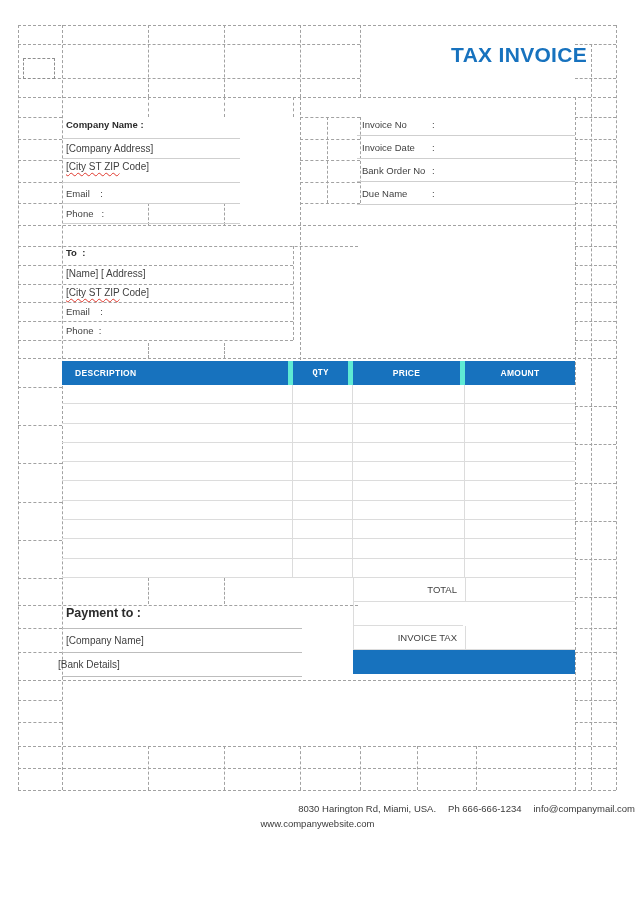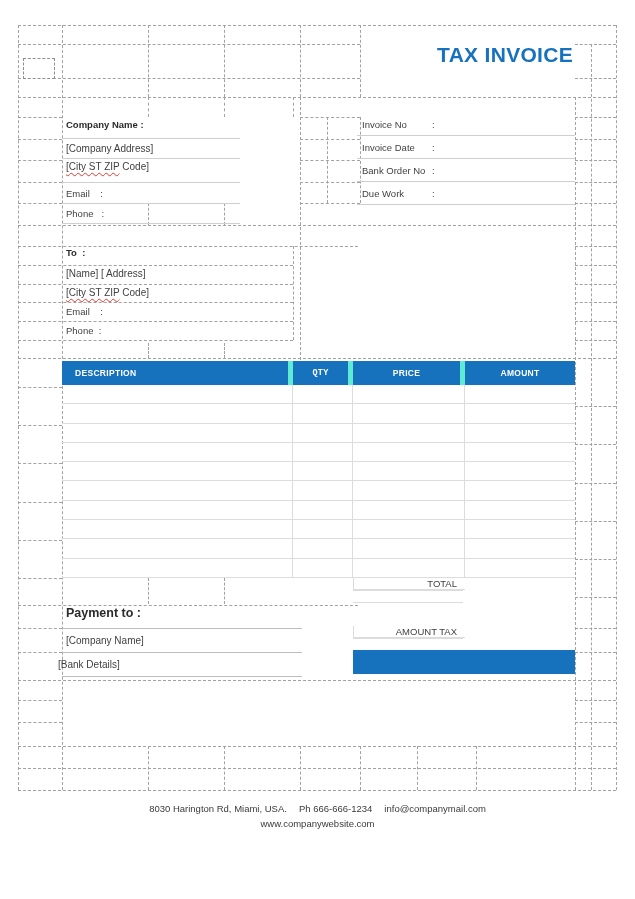--- a/index.html
+++ b/index.html
@@ -8,43 +8,43 @@
   
   .hd{position:absolute;height:0;border-top:1px dashed #a2a2a2;}
   .vd{position:absolute;width:0;border-left:1px dashed #a2a2a2;}
   .hs{position:absolute;height:0;border-top:1px solid #cfcfcf;}
   .dashbox{position:absolute;border:1px dashed #8f8f8f;background:#fff;}
   
   .t{position:absolute;font-size:10px;white-space:pre;line-height:12px;}
   .lbl{position:absolute;font-size:9.5px;white-space:pre;line-height:12px;}
   .b{font-weight:bold;color:#2b2b2b;}
   .title{position:absolute;left:300px;top:43px;width:273px;text-align:right;
-         font-size:21px;font-weight:bold;letter-spacing:.3px;line-height:24px;}
+         font-size:21px;font-weight:bold;letter-spacing:.3px;line-height:24px;padding-left:14px;}
   
   .tbl{position:absolute;left:62px;top:361px;width:513px;}
   .thead{display:flex;height:24px;color:#fff;font-size:8.5px;font-weight:bold;letter-spacing:.3px;}
   .th{display:flex;align-items:center;justify-content:center;box-sizing:border-box;border-right:5px solid #5eead4;}
   .th.c1{width:231px;justify-content:flex-start;padding-left:13px;}
   .th.c2{width:60px;font-family:Liberation Mono, monospace;}.th.c3{width:112px;}.th.c4{width:110px;border-right:none;}
   .trow{display:flex;height:19.3px;box-sizing:border-box;border-bottom:1px solid #dcdcdc;}
   .tc{box-sizing:border-box;border-right:1px solid #dcdcdc;height:100%;}
   .tc.c1{width:231px;}.tc.c2{width:60px;}.tc.c3{width:112px;}.tc.c4{width:110px;border-right:none;}
   
   .totals{position:absolute;left:353px;top:578px;width:222px;}
-  .trw{display:flex;height:24px;box-sizing:border-box;flex-direction:column;}
+  .trw{display:flex;height:24px;box-sizing:border-box;}
   .trw .lc{width:112px;box-sizing:border-box;border-left:1px solid #dcdcdc;border-bottom:1px solid #dcdcdc;
            display:flex;align-items:center;justify-content:flex-end;padding-right:8px;font-size:9.5px;}
   .trw .vc{width:110px;box-sizing:border-box;border-left:1px solid #dcdcdc;border-bottom:1px solid #dcdcdc;}
   .trw.grand .lc{border:none;color:#fff;font-weight:bold;font-size:9px;letter-spacing:.2px;border-right:1px solid #fff;}
   .trw.grand .vc{border:none;}
   .wavy{text-decoration:underline;text-decoration-style:wavy;text-decoration-color:#e0392e;
         text-decoration-thickness:1px;text-underline-offset:2px;text-decoration-skip-ink:none;}
   .field{position:absolute;}
   
-  .footer1{position:absolute;left:0;right:0;top:803px;display:flex;justify-content:center;gap:12px;font-size:9.5px;color:#3a3a3a;}
+  .footer1{position:absolute;left:0;right:0;top:803px;display:flex;justify-content:flex-end;gap:12px;font-size:9.5px;color:#3a3a3a;}
   .footer2{position:absolute;left:0;right:0;top:818px;text-align:center;font-size:9.5px;color:#3a3a3a;}
   .logo{position:absolute;left:515px;top:862px;width:98px;height:26px;border:1px solid #efb9b4;box-sizing:border-box;background:#fff;}
 </style>
 </head>
 <body>
 
 <div class="page">
 
   <div>
 
@@ -160,21 +160,21 @@
   <div>
     <div class="lbl" style="left:362px;top:119px">Invoice No</div>
     <div class="lbl" style="left:432px;top:119px">:</div>
     <div class="field" style="left:440px;top:118px;width:133px;height:15px"></div>
     <div class="lbl" style="left:362px;top:142px">Invoice Date</div>
     <div class="lbl" style="left:432px;top:142px">:</div>
     <div class="field" style="left:440px;top:141px;width:133px;height:15px"></div>
     <div class="lbl" style="left:362px;top:165px">Bank Order No</div>
     <div class="lbl" style="left:432px;top:165px">:</div>
     <div class="field" style="left:440px;top:164px;width:133px;height:15px"></div>
-    <div class="lbl" style="left:362px;top:188px">Due Work</div>
+    <div class="lbl" style="left:362px;top:188px">Due Name</div>
     <div class="lbl" style="left:432px;top:188px">:</div>
     <div class="field" style="left:440px;top:187px;width:133px;height:15px"></div>
     <div class="hs" style="left:357px;top:135px;width:218px"></div>
     <div class="hs" style="left:357px;top:158px;width:218px"></div>
     <div class="hs" style="left:357px;top:181px;width:218px"></div>
     <div class="hs" style="left:357px;top:204px;width:218px"></div>
   </div>
 
   <div>
     <div class="lbl b" style="left:66px;top:247px">To  :</div>
@@ -255,21 +255,21 @@
 
   <div class="totals">
     <div class="trw">
       <div class="lc">TOTAL</div>
       <div class="vc"></div>
     </div>
     <div class="trw">
       <div class="vc"></div>
     </div>
     <div class="trw">
-      <div class="lc">AMOUNT TAX</div>
+      <div class="lc">INVOICE TAX</div>
       <div class="vc"></div>
     </div>
     <div class="trw grand" style="background:#1772BE">
       <div class="vc"></div>
     </div>
   </div>
 
   <div>
     <div class="t b" style="left:66px;top:607px;font-size:12.5px">Payment to :</div>
     <div class="t" style="left:66px;top:635px">[Company Name]</div>

